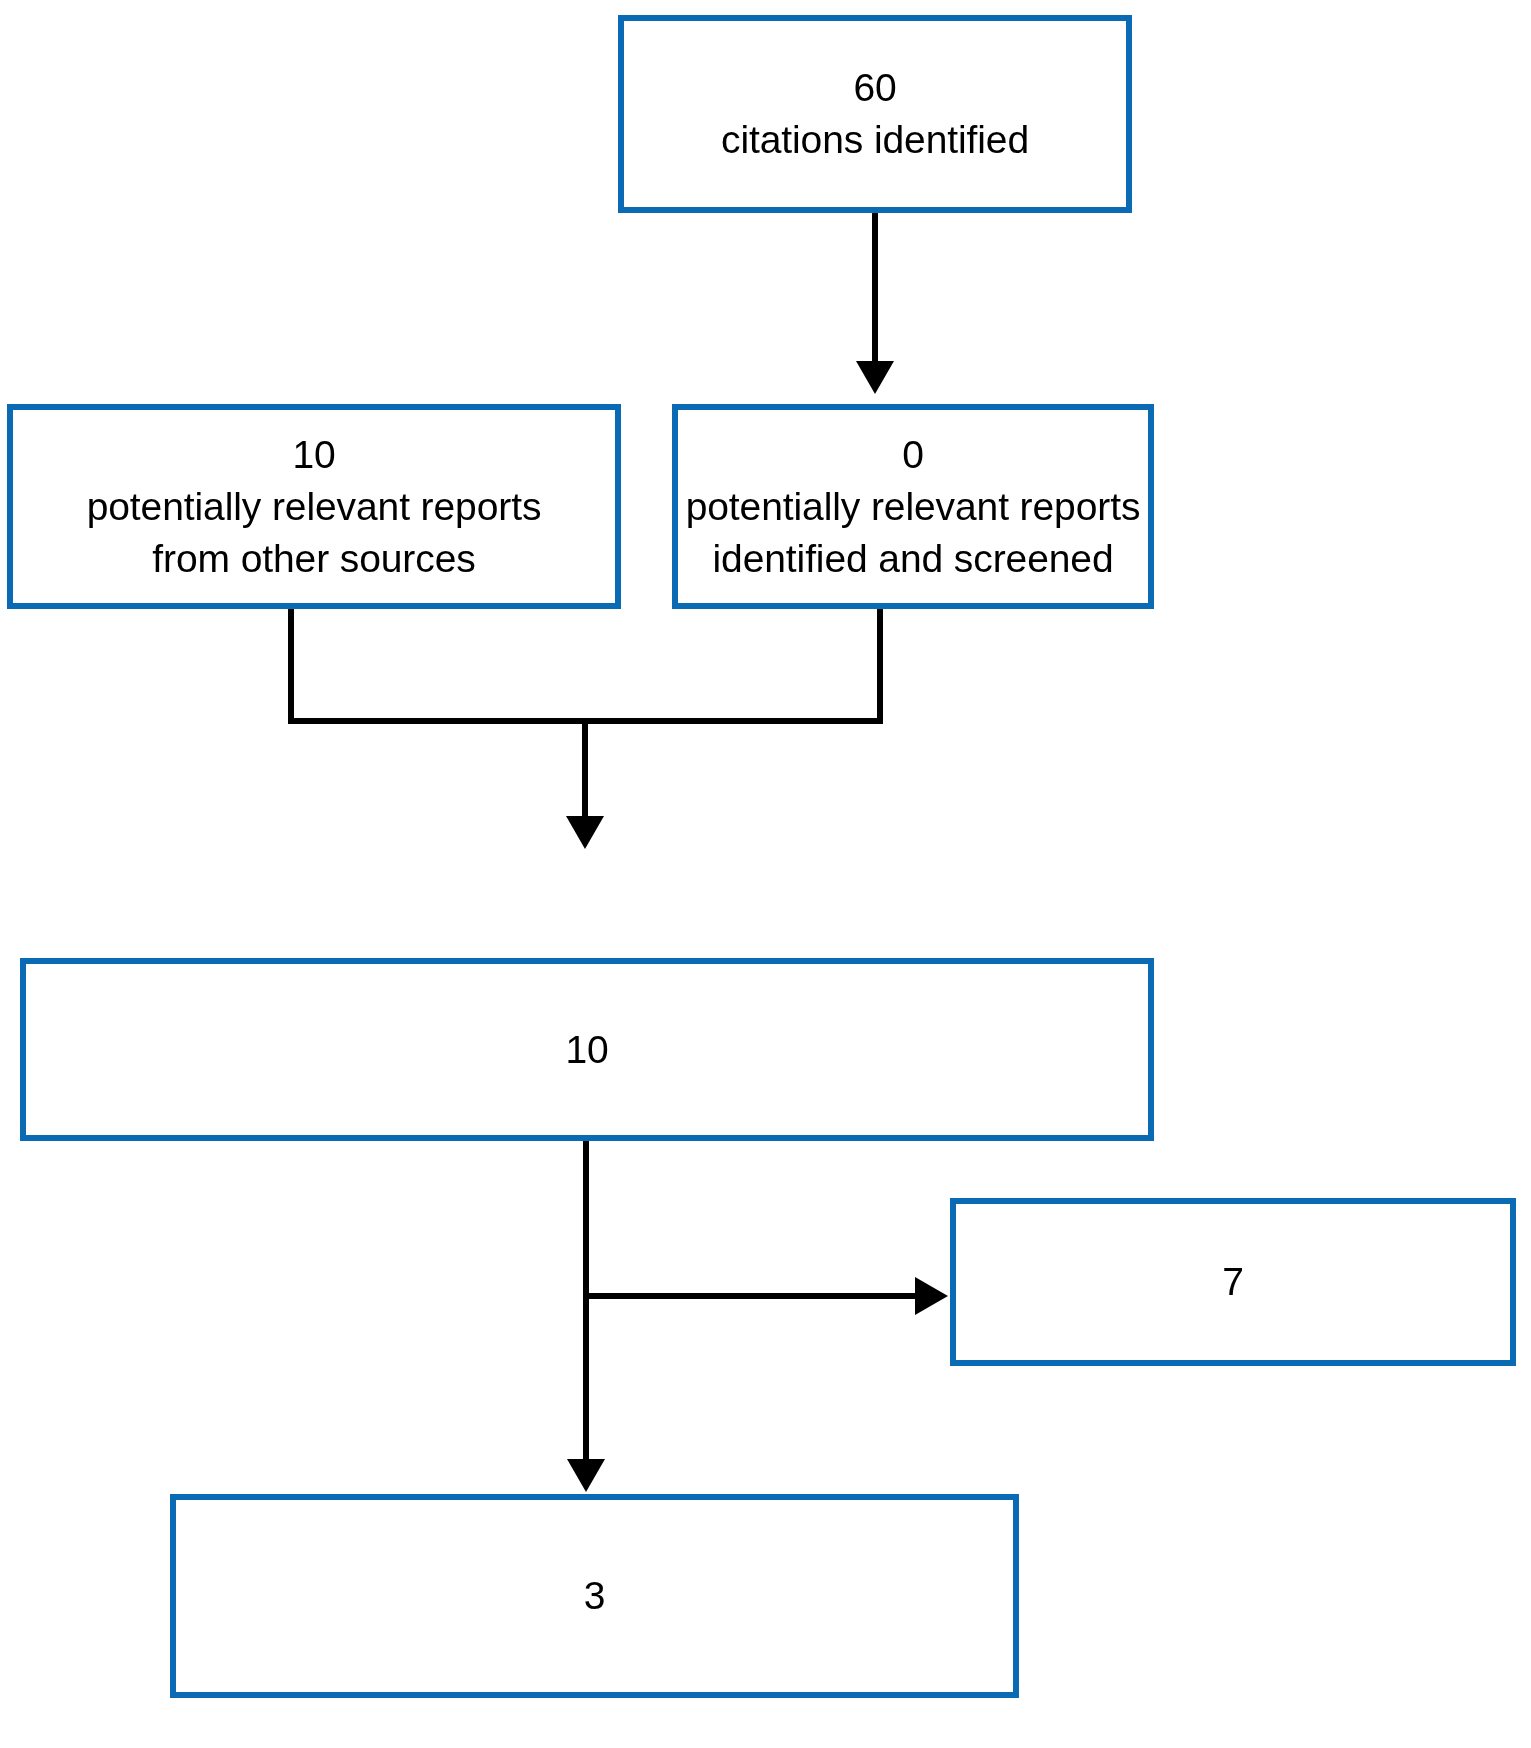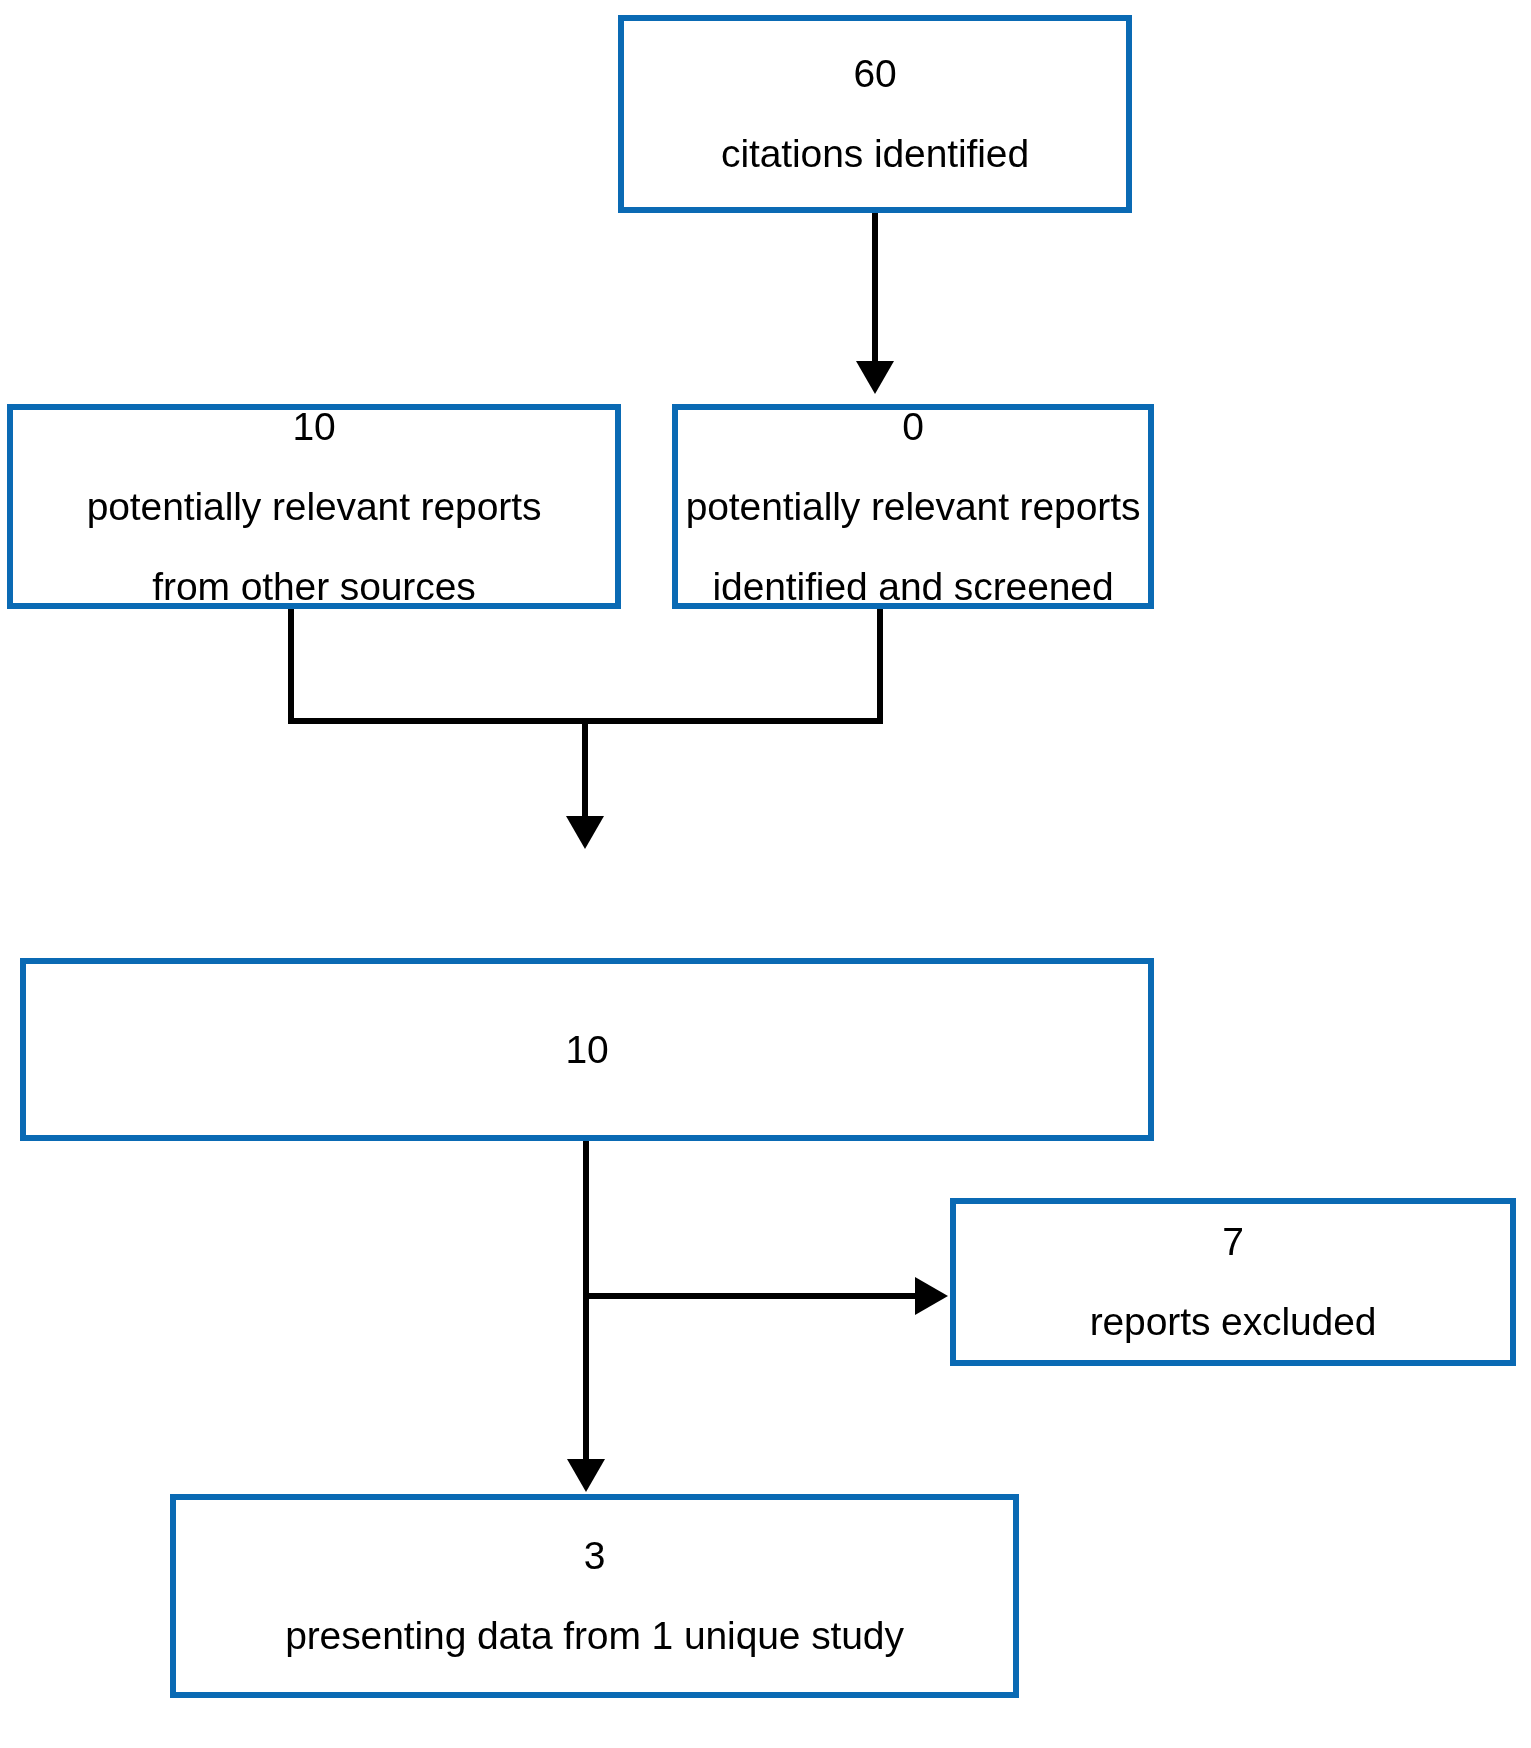--- a/index.html
+++ b/index.html
@@ -23,21 +23,20 @@
     position: absolute;
     box-sizing: border-box;
     border: 6px solid #0a6ab4;
     background: #ffffff;
     display: flex;
     flex-direction: column;
     align-items: center;
     justify-content: center;
     text-align: center;
     z-index: 3;
-    gap: 28px;
   }
   .node .line {
     display: block;
     font-size: 39px;
     line-height: 52px;
     white-space: nowrap;
     color: #000000;
     letter-spacing: -0.1px;
   }
   
@@ -123,21 +122,19 @@
   </div>
 
   <div class="conn" id="t-stem"></div>
   <div class="arrowhead-down" id="t-head"></div>
 
   <div class="conn" id="x-bar"></div>
   <div class="arrowhead-right" id="x-head"></div>
 
   <div class="node" id="box-excluded">
     <span class="line">7</span>
-    <span class="line">reports excluded</span>
   </div>
 
   <div class="node" id="box-included">
     <span class="line">3</span>
-    <span class="line">presenting data from 1 unique study</span>
   </div>
 
 </div>
 
 </body></html>

